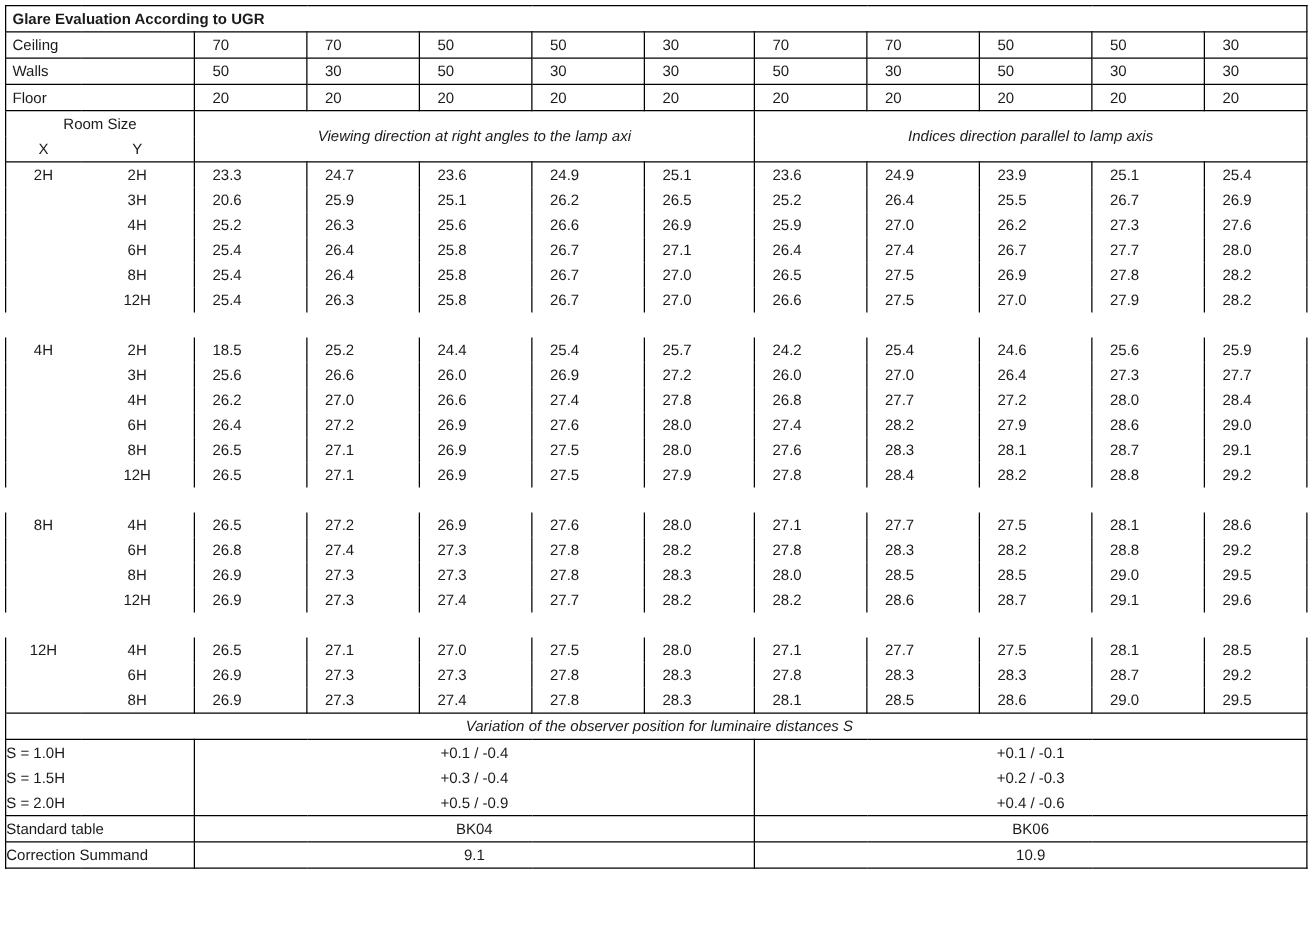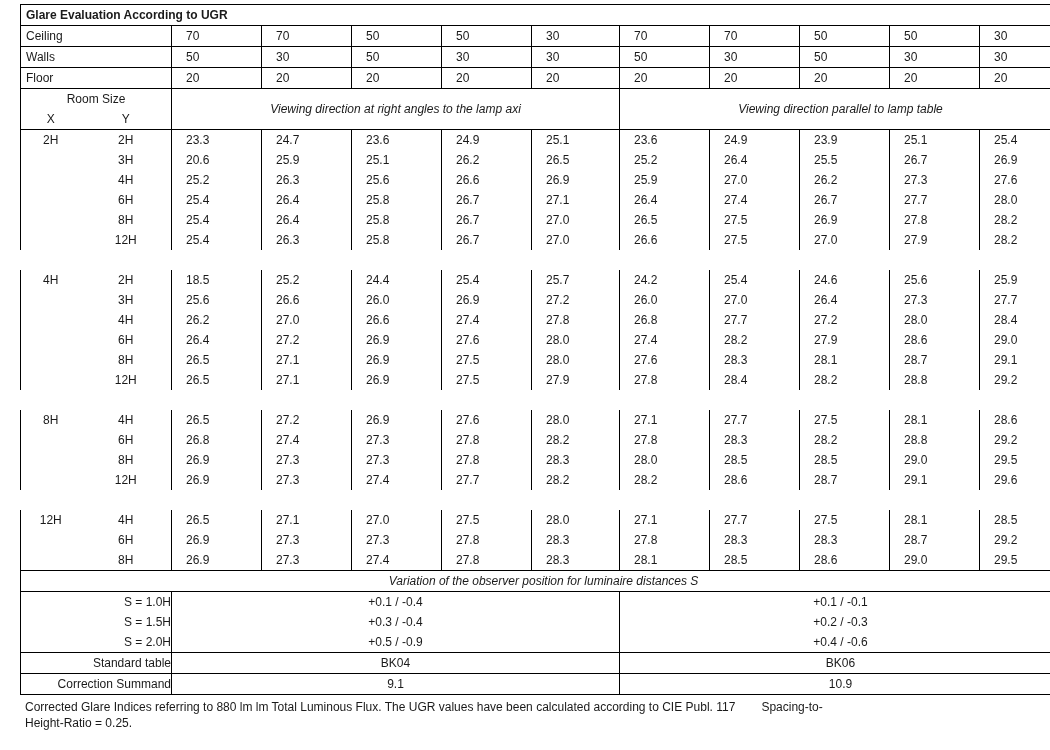--- a/index.html
+++ b/index.html
@@ -10,21 +10,21 @@
   body {
     font-family: "Liberation Sans", sans-serif;
     font-size: 12px;
     color: #1a1a1a;
   }
   #page {
     position: relative;
     width: 831px;
     height: 750px;
     box-sizing: border-box;
-    padding: 4px 4px 0 20px;
+    padding: 4px 4px 0 4px;
   }
   table.ugr {
     border-collapse: collapse;
     width: 1042px;
     table-layout: fixed;
   }
   table.ugr td {
     border: 1px solid #000000;
     padding: 0;
     height: 20px;
@@ -87,21 +87,21 @@
   }
   .sec-right {
     border-right: 1px solid #000 !important;
   }
   .varlabel {
     text-align: center;
     padding-left: 5px !important;
     font-style: italic;
   }
   .sublabel {
-    text-align: right;
+    text-align: left;
   }
   .footer {
     padding-left: 5px;
     padding-top: 4px;
     font-size: 12px;
     line-height: 16px;
     color: #1a1a1a;
   }
   .footer .gap {
     display: inline-block;
@@ -169,21 +169,21 @@
       <td class="num">20</td>
       <td class="num">20</td>
       <td class="num">20</td>
       <td class="num">20</td>
       <td class="num">20</td>
     </tr>
 
     <tr>
       <td class="sizehdr nb-bottom" colspan="2">Room Size</td>
       <td class="hdr-span" colspan="5" rowspan="2">Viewing direction at right angles to the lamp axi</td>
-      <td class="hdr-span" colspan="5" rowspan="2">Viewing direction parallel to lamp table</td>
+      <td class="hdr-span" colspan="5" rowspan="2">Indices direction parallel to lamp axis</td>
     </tr>
     <tr>
       <td class="xy nb-top nb-right">X</td>
       <td class="xy nb-top nb-left">Y</td>
     </tr>
 
     <tr>
       <td class="rowgrp-x nb-bottom nb-right">2H</td>
       <td class="rowgrp-y nb-bottom nb-left">2H</td>
       <td class="datacell nb-bottom">23.3</td>
@@ -523,16 +523,13 @@
       <td class="ctr" colspan="5">BK06</td>
     </tr>
     <tr>
       <td class="sublabel" colspan="2">Correction Summand</td>
       <td class="ctr" colspan="5">9.1</td>
       <td class="ctr" colspan="5">10.9</td>
     </tr>
   </tbody>
     </table>
 
-  <div class="footer">
-    <span>Corrected Glare Indices referring to 880 lm lm Total Luminous Flux. The UGR values have been calculated according to CIE Publ. 117</span><span class="gap"></span><span>Spacing-to-Height-Ratio = 0.25.</span>
-  </div>
 </div>
 
 </body></html>

